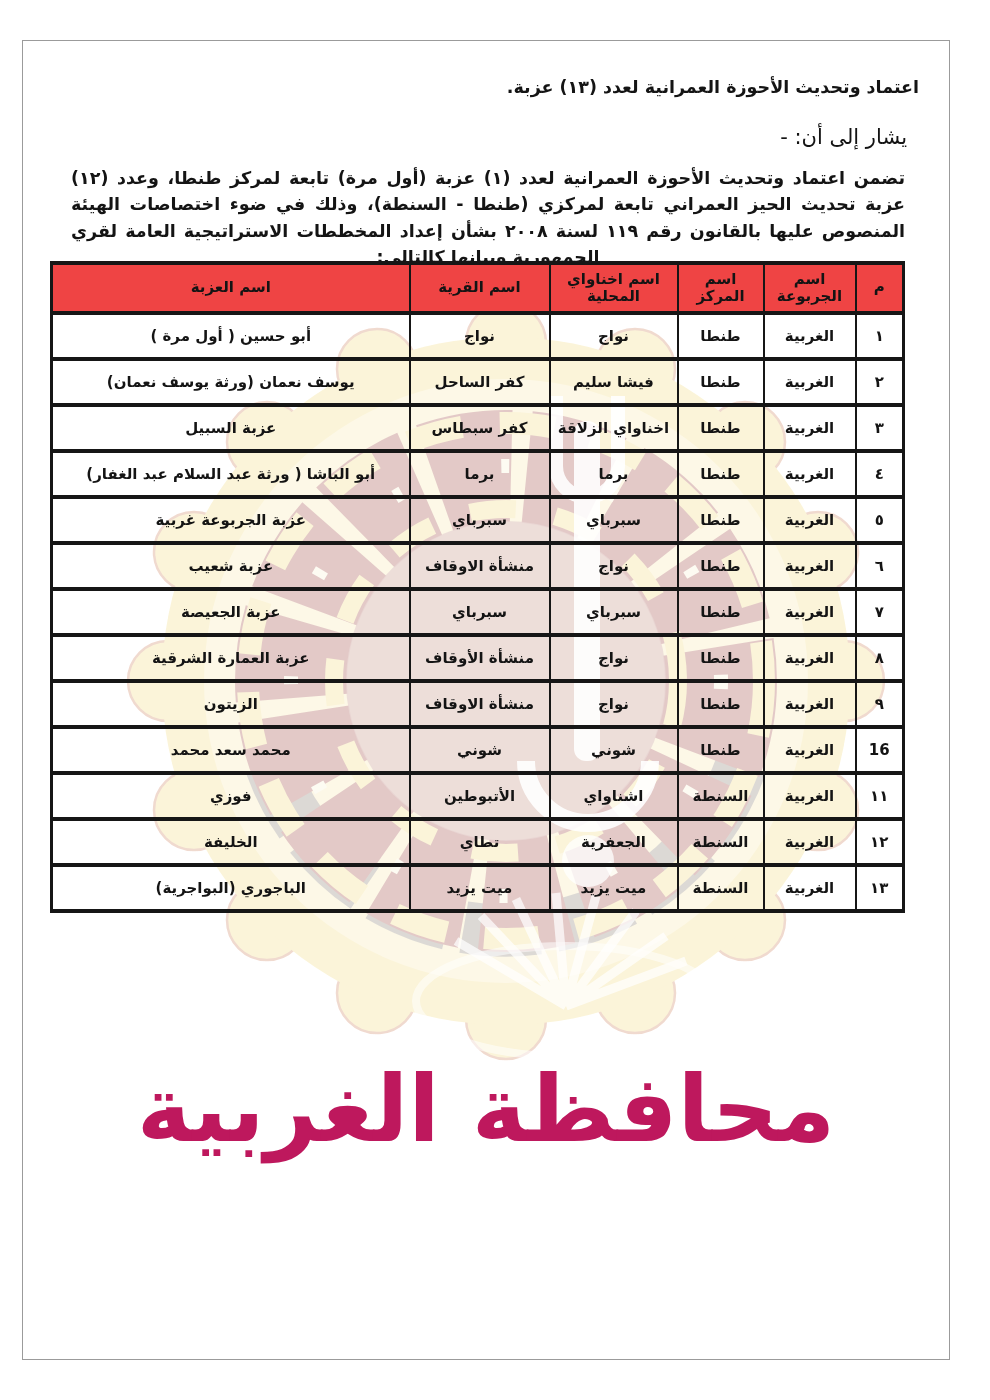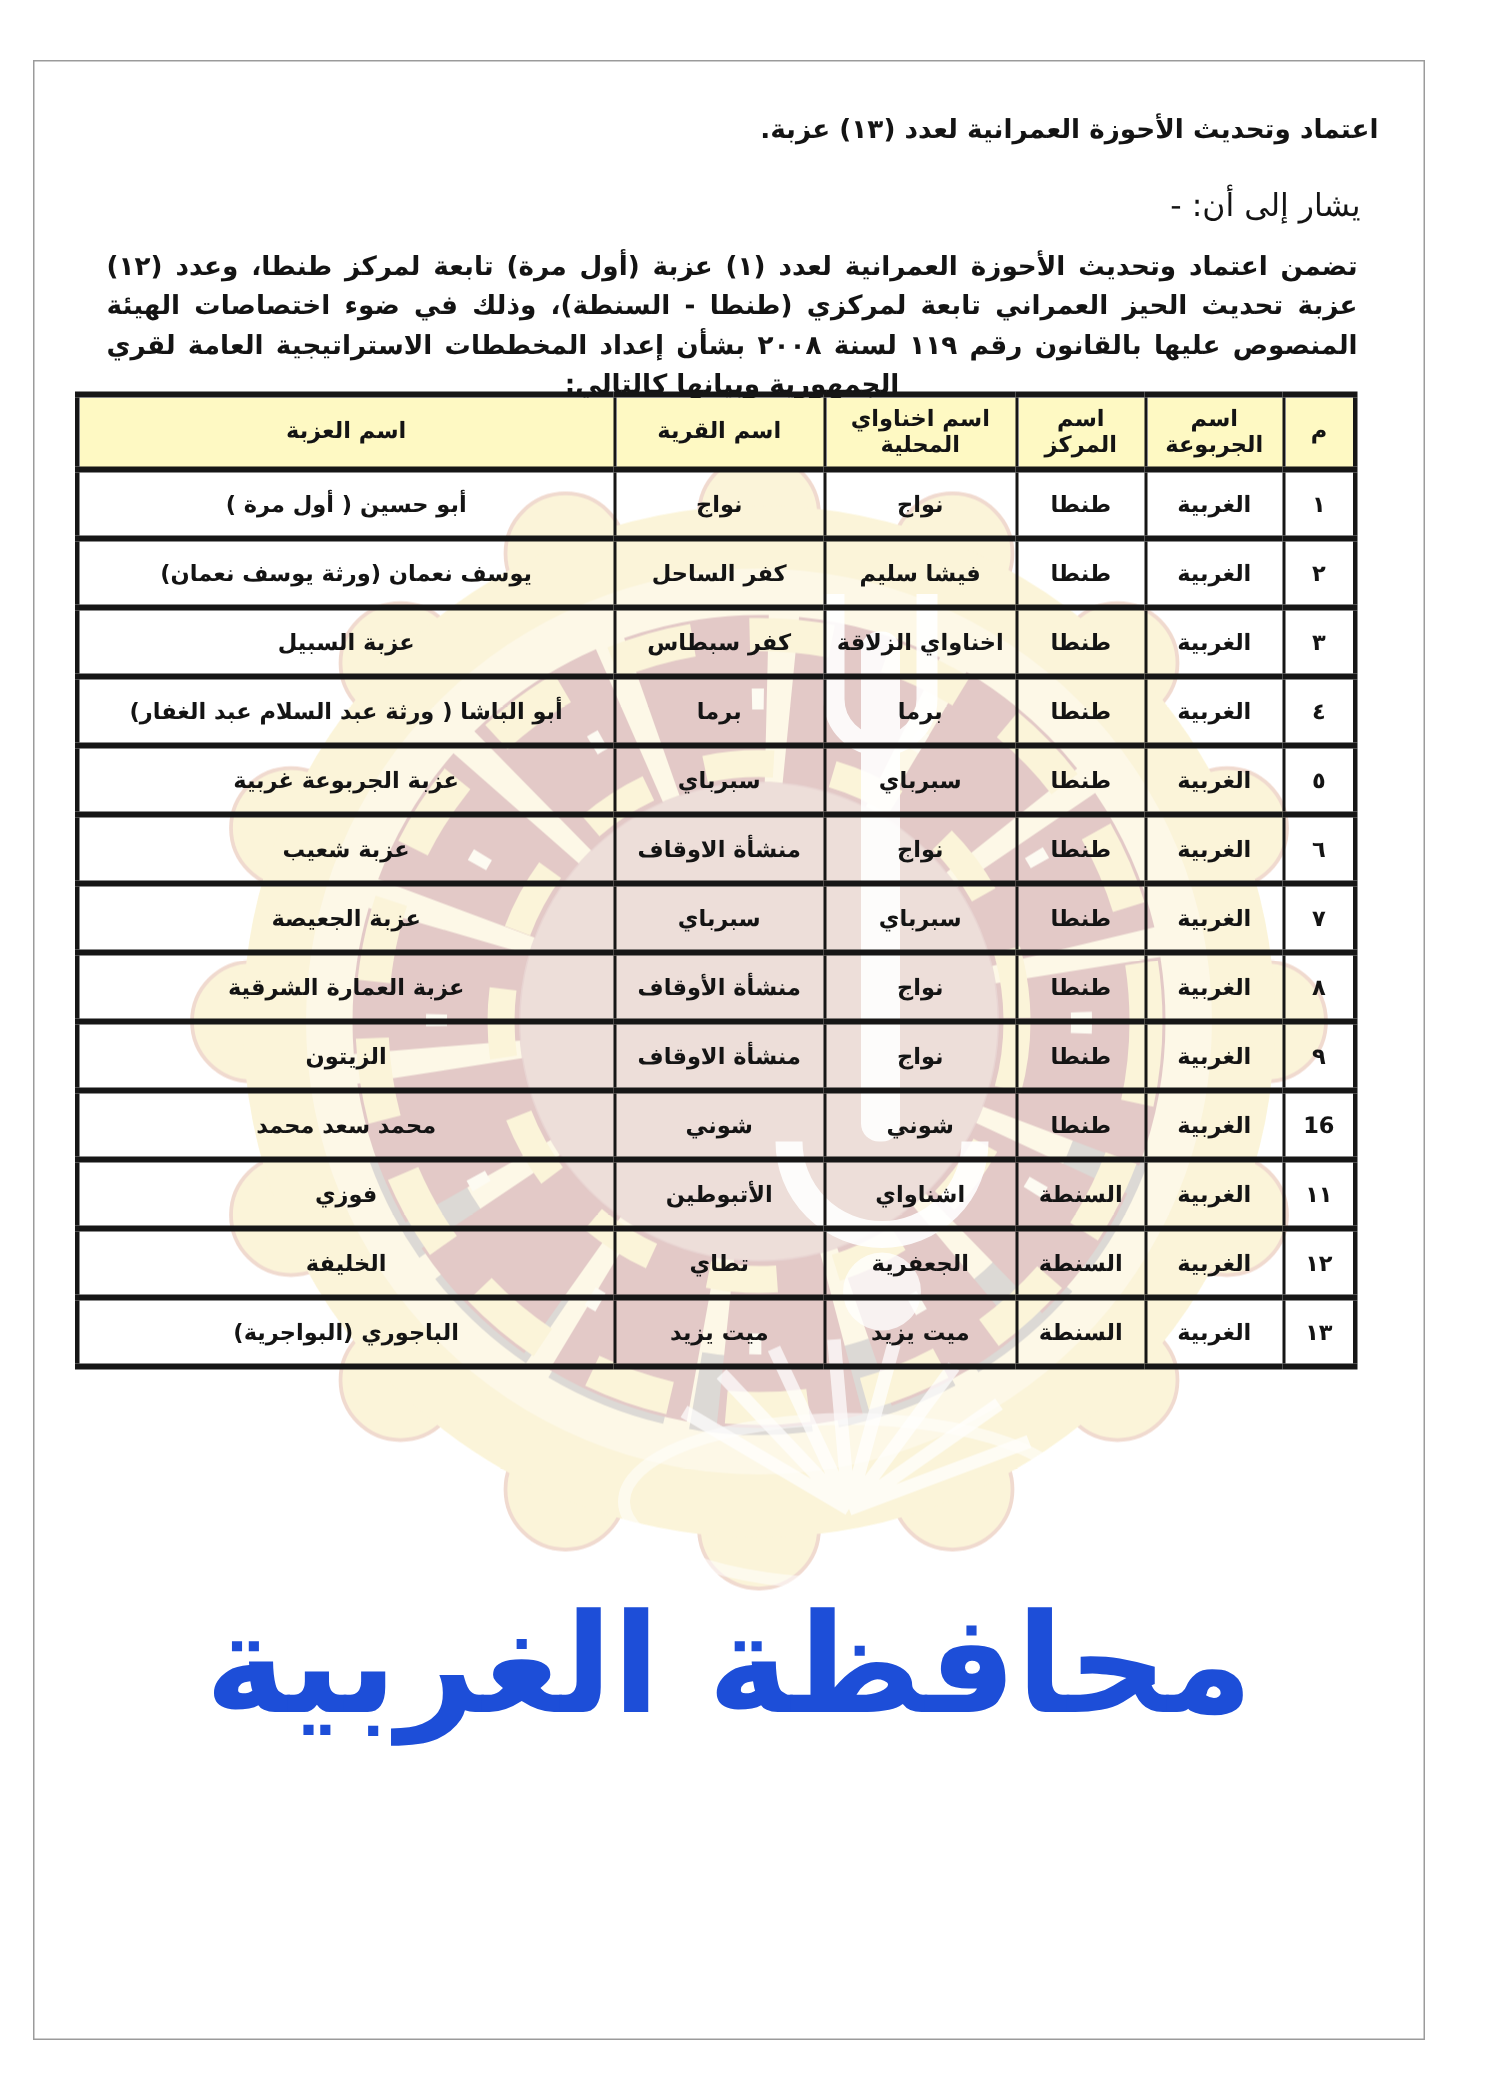--- a/index.html
+++ b/index.html
@@ -7,21 +7,21 @@
     width:990px;height:1400px;position:relative;background:#ffffff;
     font-family:"DejaVu Sans", sans-serif;color:#141414;overflow:hidden;
   }
   .page-frame{
     position:absolute;left:22px;top:40px;width:926px;height:1318px;
     border:1px solid #9b9b9b;background:#ffffff;
   }
   .wm-seal{position:absolute;left:103px;top:260px;width:760px;height:760px;z-index:0;pointer-events:none;}
   .wm-text{
     position:absolute;left:0;right:0;top:1015px;z-index:0;text-align:center;
-    font-size:92px;font-weight:bold;color:#1d4ed8;letter-spacing:2px;direction:rtl;
+    font-size:92px;font-weight:bold;color:#be185d;letter-spacing:2px;direction:rtl;
     pointer-events:none;white-space:nowrap;
   }
   .content{position:absolute;inset:0;z-index:2;}
   .doc-title{
     position:absolute;top:36px;right:30px;left:40px;text-align:right;direction:rtl;
     font-size:17.5px;font-weight:bold;
   }
   .doc-subtitle{
     position:absolute;top:84px;right:42px;left:40px;text-align:right;direction:rtl;
     font-size:21px;font-weight:normal;
@@ -34,21 +34,21 @@
   .table-wrap{position:absolute;top:220px;right:44px;}
   table.villages{
     direction:rtl;border-collapse:collapse;table-layout:fixed;width:852px;
     background:transparent;border:3px solid #161616;
   }
   table.villages th, table.villages td{
     border:2px solid #161616;border-top-width:4px;border-bottom-width:4px;
     text-align:center;vertical-align:middle;padding:2px 6px;
     font-size:15px;font-weight:bold;overflow:hidden;
   }
-  table.villages th{background:#fef9c3;height:42px;line-height:1.15;margin-top:10px;}
+  table.villages th{background:#ef4444;height:42px;line-height:1.15;margin-top:10px;}
   table.villages td{height:38px;background:transparent;}
 </style>
 </head>
 <body>
 
 <div class="page-frame">
 
   <svg class="wm-seal" viewBox="0 0 760 760" aria-hidden="true">
     <g opacity="0.95">
 

